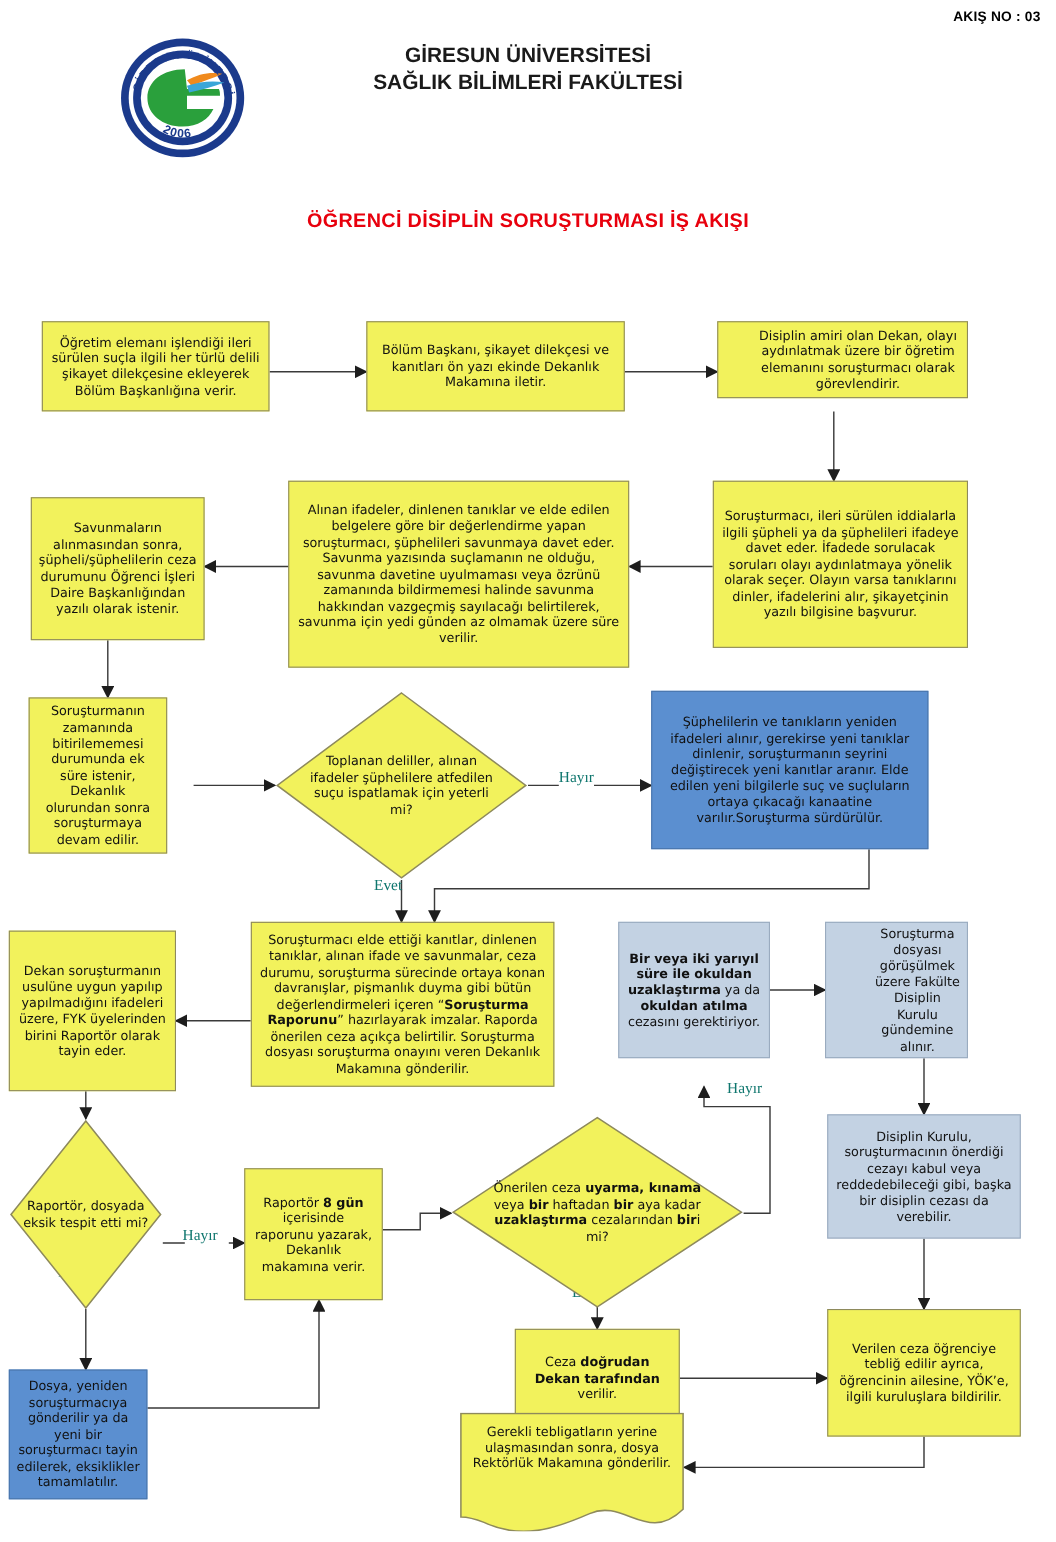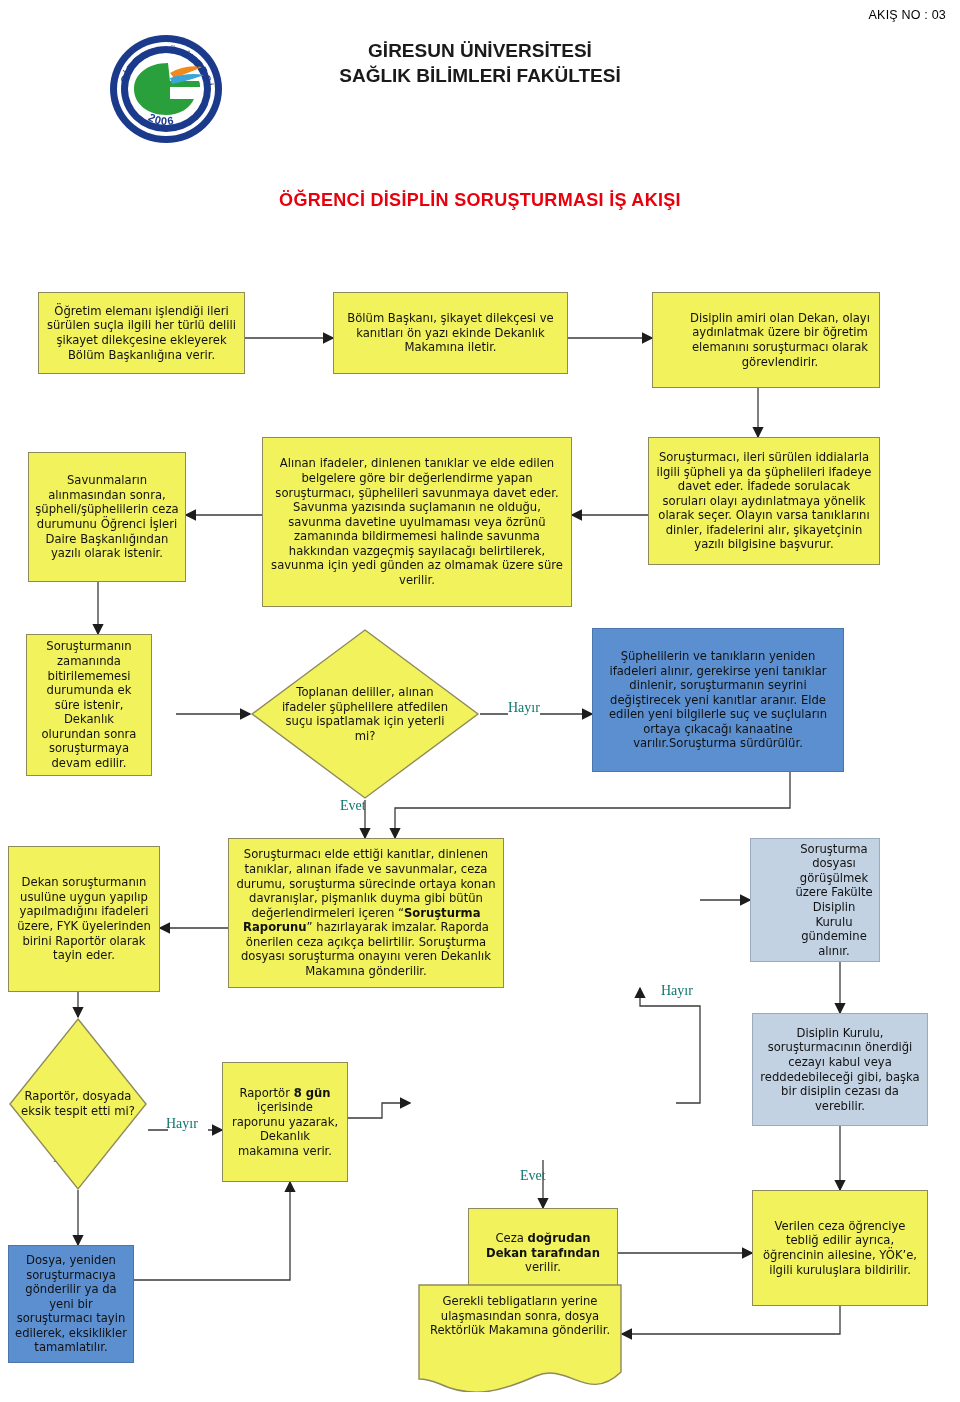--- a/index.html
+++ b/index.html
@@ -1,20 +1,20 @@
 <!DOCTYPE html>
 <html><head>
 <meta charset="utf-8">
 <style>
   html,body{margin:0;padding:0;background:#ffffff;}
   body{font-family:"DejaVu Sans","Liberation Sans",sans-serif;}
   #page{position:relative;width:960px;height:1402px;background:#fff;overflow:hidden;}
 
   .akis-no{position:absolute;right:14px;top:8px;font-family:"Liberation Sans",sans-serif;
-           font-weight:normal;font-size:12.5px;color:#000;letter-spacing:.2px;}
+           font-weight:bold;font-size:12.5px;color:#000;letter-spacing:.2px;}
 
   .logo{position:absolute;left:108px;top:33px;width:116px;height:112px;}
 
   .hdr{position:absolute;left:250px;top:38px;width:460px;text-align:center;
        font-family:"Liberation Sans",sans-serif;font-weight:bold;color:#1a1a1a;}
   .hdr .l1{font-size:19px;line-height:25px;}
   .hdr .l2{font-size:19px;line-height:25px;}
   .hdr .l3{font-size:19px;line-height:25px;}
 
   .title{position:absolute;left:0;top:190px;width:960px;text-align:center;
@@ -148,25 +148,25 @@
   <div class="lbl" style="left:520px;top:1168px;">Evet</div>
 
   <div class="node rect" style="left:38px;top:292px;width:207px;height:82px;">
     <div class="txt">Öğretim elemanı işlendiği ileri sürülen suçla ilgili her türlü delili şikayet dilekçesine ekleyerek Bölüm Başkanlığına verir.</div>
     </div>
 
   <div class="node rect" style="left:333px;top:292px;width:235px;height:82px;">
     <div class="txt">Bölüm Başkanı, şikayet dilekçesi ve kanıtları ön yazı ekinde Dekanlık Makamına iletir.</div>
     </div>
 
-  <div class="node rect" style="left:652px;top:292px;width:228px;height:96px;padding-left:34px;">
+  <div class="node rect" style="left:652px;top:292px;width:228px;height:70px;padding-left:34px;">
     <div class="txt">Disiplin amiri olan Dekan, olayı aydınlatmak üzere bir öğretim elemanını soruşturmacı olarak görevlendirir.</div>
     </div>
 
-  <div class="node rect" style="left:648px;top:437px;width:232px;height:128px;">
+  <div class="node rect" style="left:648px;top:437px;width:232px;height:152px;">
     <div class="txt">Soruşturmacı, ileri sürülen iddialarla ilgili şüpheli ya da şüphelileri ifadeye davet eder. İfadede sorulacak soruları olayı aydınlatmaya yönelik olarak seçer. Olayın varsa tanıklarını dinler, ifadelerini alır, şikayetçinin yazılı bilgisine başvurur.</div>
     </div>
 
   <div class="node rect" style="left:262px;top:437px;width:310px;height:170px;">
     <div class="txt">Alınan ifadeler, dinlenen tanıklar ve elde edilen belgelere göre bir değerlendirme yapan soruşturmacı, şüphelileri savunmaya davet eder. Savunma yazısında suçlamanın ne olduğu, savunma davetine uyulmaması veya özrünü zamanında bildirmemesi halinde savunma hakkından vazgeçmiş sayılacağı belirtilerek, savunma için yedi günden az olmamak üzere süre verilir.</div>
     </div>
 
   <div class="node rect" style="left:28px;top:452px;width:158px;height:130px;">
     <div class="txt">Savunmaların alınmasından sonra, şüpheli/şüphelilerin ceza durumunu Öğrenci İşleri Daire Başkanlığından yazılı olarak istenir.</div>
     </div>
@@ -187,36 +187,45 @@
     </div>
 
   <div class="node rect" style="left:228px;top:838px;width:276px;height:150px;">
     <div class="txt">Soruşturmacı elde ettiği kanıtlar, dinlenen tanıklar, alınan ifade ve savunmalar, ceza durumu, soruşturma sürecinde ortaya konan davranışlar, pişmanlık duyma gibi bütün değerlendirmeleri içeren “<b>Soruşturma Raporunu</b>” hazırlayarak imzalar. Raporda önerilen ceza açıkça belirtilir. Soruşturma dosyası soruşturma onayını veren Dekanlık Makamına gönderilir.</div>
     </div>
 
   <div class="node rect" style="left:8px;top:846px;width:152px;height:146px;">
     <div class="txt">Dekan soruşturmanın usulüne uygun yapılıp yapılmadığını ifadeleri üzere, FYK üyelerinden birini Raportör olarak tayin eder.</div>
     </div>
 
+  <div class="node rect lblue" style="left:562px;top:838px;width:138px;height:124px;">
+    <div class="txt"><b>Bir veya iki yarıyıl</b> <b>süre ile okuldan</b> <b>uzaklaştırma</b> ya da <b>okuldan atılma</b> cezasını gerektiriyor.</div>
+    </div>
 
   <div class="node rect lblue" style="left:750px;top:838px;width:130px;height:124px;padding-left:44px;">
     <div class="txt">Soruşturma dosyası görüşülmek üzere Fakülte Disiplin Kurulu gündemine alınır.</div>
     </div>
 
   <div class="diamond" style="left:8px;top:1017px;width:140px;height:174px;">
     <svg width="140" height="174" viewBox="0 0 140 174">
       <polygon points="70,2 138,87 70,172 2,87" fill="#f2f25c" stroke="#8e8a5c" stroke-width="1.4"></polygon>
     </svg>
     <div class="dtxt" style="left:8%;width:84%;">Raportör, dosyada eksik tespit etti mi?</div>
   </div>
 
   <div class="node rect" style="left:222px;top:1062px;width:126px;height:120px;">
     <div class="txt">Raportör <b>8 gün</b> içerisinde raporunu yazarak, Dekanlık makamına verir.</div>
     </div>
 
+  <div class="diamond" style="left:410px;top:1014px;width:266px;height:176px;">
+    <svg width="266" height="176" viewBox="0 0 266 176">
+      <polygon points="133,2 264,88 133,174 2,88" fill="#f2f25c" stroke="#8e8a5c" stroke-width="1.4"></polygon>
+    </svg>
+    <div class="dtxt" style="left:13%;width:74%;">Önerilen ceza <b>uyarma, kınama</b> veya <b>bir</b> haftadan <b>bir</b> aya kadar <b>uzaklaştırma</b> cezalarından <b>bir</b>i mi?</div>
+  </div>
 
   <div class="node rect lblue" style="left:752px;top:1013px;width:176px;height:113px;">
     <div class="txt">Disiplin Kurulu, soruşturmacının önerdiği cezayı kabul veya reddedebileceği gibi, başka bir disiplin cezası da verebilir.</div>
     </div>
 
   <div class="node rect blue" style="left:8px;top:1245px;width:126px;height:118px;">
     <div class="txt">Dosya,  yeniden soruşturmacıya gönderilir ya da yeni bir soruşturmacı tayin edilerek, eksiklikler tamamlatılır.</div>
     </div>
 
   <div class="node rect" style="left:468px;top:1208px;width:150px;height:90px;">

